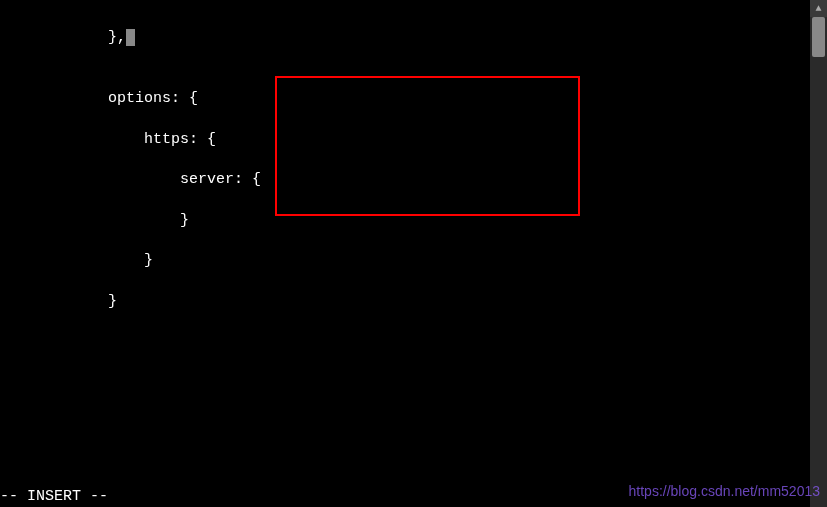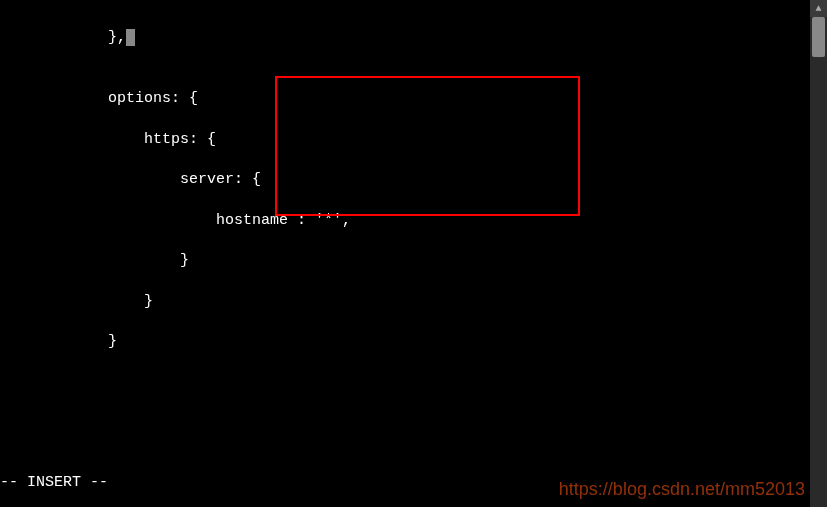--- a/index.html
+++ b/index.html
@@ -67,46 +67,45 @@
       height: 17px;
       background: #3a3a3a;
       display: flex;
       align-items: center;
       justify-content: center;
       color: #aaa;
       font-size: 10px;
     }
     .status-line {
       position: absolute;
-      bottom: 14px;
+      bottom: 0;
       left: 0;
       color: #fff;
       font-family: 'Consolas', 'Monaco', 'Courier New', monospace;
       font-size: 15px;
     }
     .watermark {
       position: absolute;
       bottom: 6px;
-      right: 22px;
-      color: #c2410c;
+      right: 7px;
+      color: #8b5cf6;
       font-family: Arial, sans-serif;
-      font-size: 18px;
+      font-size: 14px;
       opacity: 0.75;
     }
   </style>
 </head>
 <body>
 
 <div class="editor-area">
 <div class="line"><span>            },</span><span class="cursor-block"> </span></div>
 <div class="line"></div>
 <div class="line">            options: {</div>
 <div class="line">                https: {</div>
 <div class="line">                    server: {</div>
-<div class="line">                        hostname : '*',</div>
 <div class="line">                    }</div>
 <div class="line">                }</div>
 <div class="line">            }</div>
 <div class="line"></div>
 
 <div class="line"></div>
 
 
 
 

